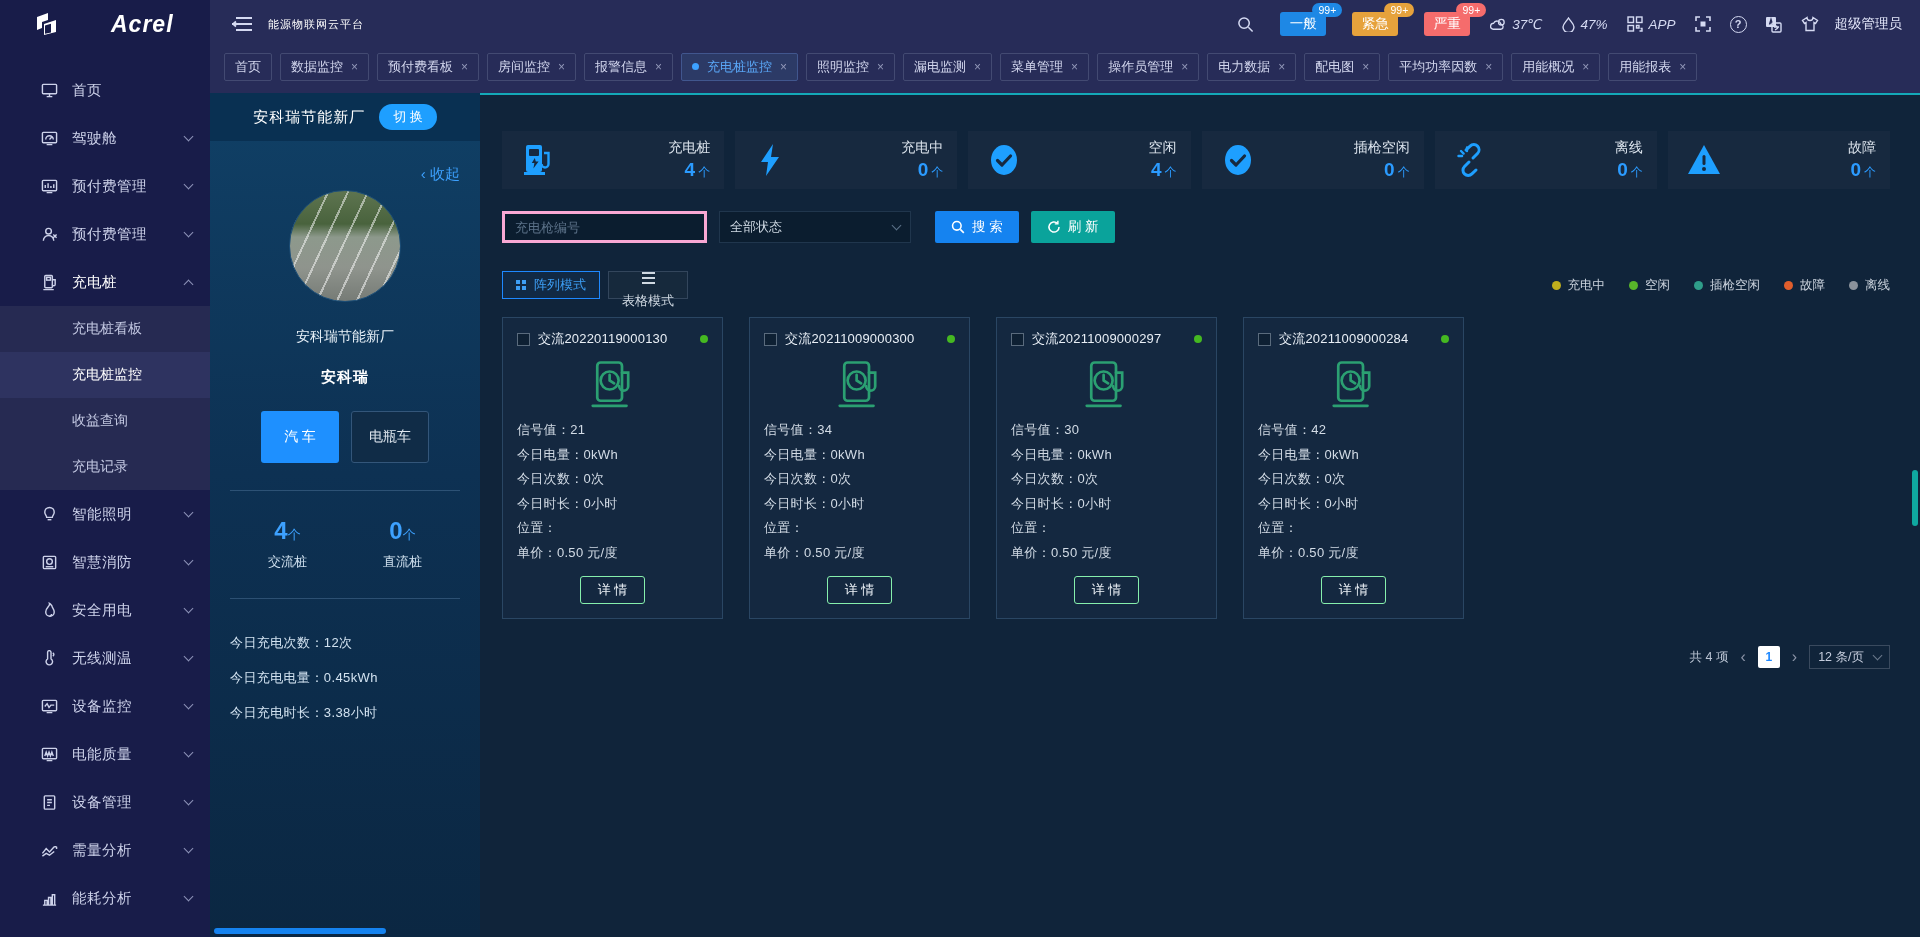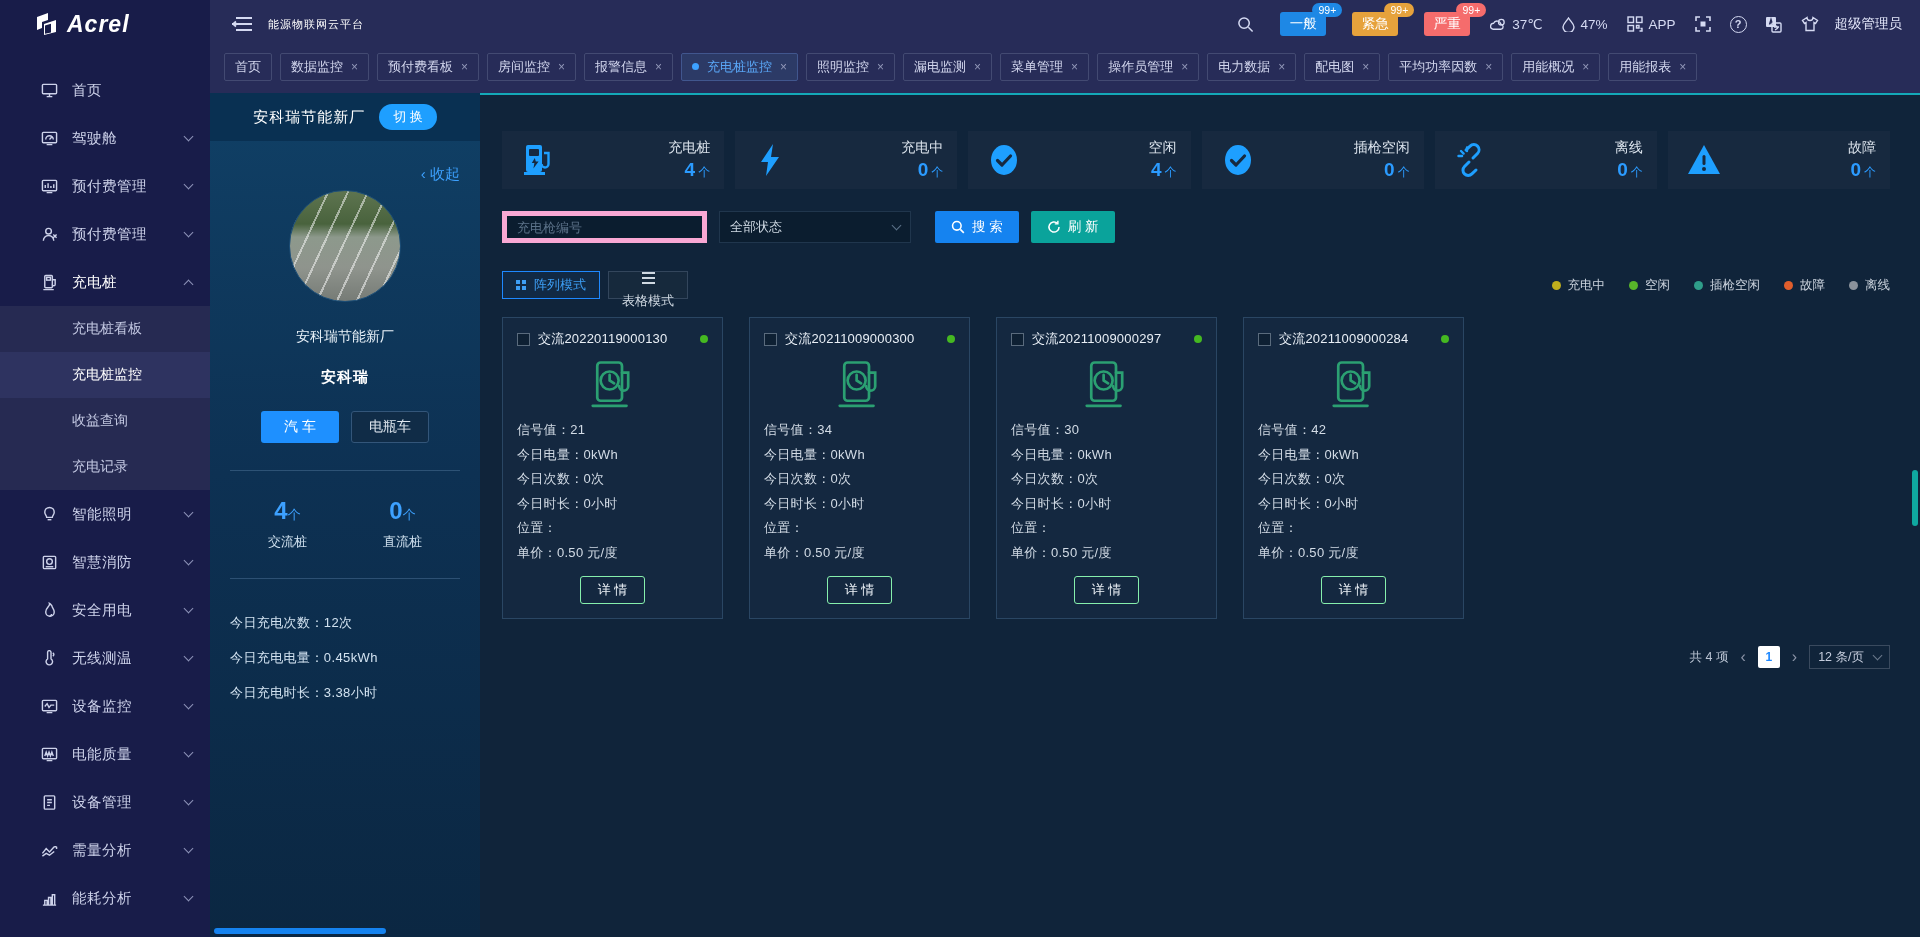--- a/index.html
+++ b/index.html
@@ -4,21 +4,21 @@
 <style>
   * { margin:0; padding:0; box-sizing:border-box; }
   html,body { width:1920px; height:937px; overflow:hidden; background:#0d1f33;
     font-family:"Liberation Sans","DejaVu Sans",sans-serif; }
   .app { display:flex; width:1920px; height:937px; }
 
   
   .sidebar { width:210px; height:937px; background:#181c49; flex:none; color:#c9cee6; overflow:hidden; }
   .logo { height:48px; display:flex; align-items:center; padding-left:34px; gap:7px; }
   .logo-mark { width:26px; height:24px; }
-  .logo-text { color:#fff; font-size:23px; font-weight:bold; font-style:italic; letter-spacing:1px; }
+  .logo-text { color:#fff; font-size:23px; font-weight:bold; font-style:italic; letter-spacing:1px;margin-left:44px; }
   .menu { padding-top:18px; }
   .mi { height:48px; display:flex; align-items:center; padding:0 18px 0 40px; cursor:pointer; font-size:14.5px; color:#cdd2ea; }
   .mi .mico { width:18px; height:18px; margin-right:14px; display:flex; align-items:center; justify-content:center; color:#cdd2ea; flex:none; }
   .mi .milabel { flex:1; letter-spacing:.5px; }
   .mi.active { color:#ffffff; }
   .chev { width:7px; height:7px; border-right:1.5px solid #8d93b8; border-bottom:1.5px solid #8d93b8; transform:rotate(45deg); margin-top:-3px; }
   .chev.up { transform:rotate(-135deg); margin-top:4px; }
   .submenu { background:#262a52; }
   .smi { height:46px; display:flex; align-items:center; padding-left:72px; font-size:14px; color:#c3c8e2; cursor:pointer; }
   .smi.active { color:#ffffff; background:#2e3360; }
@@ -26,21 +26,21 @@
   
   .rightcol { flex:1; display:flex; flex-direction:column; height:937px; min-width:0; }
   .topbar { height:48px; background:#272c58; display:flex; align-items:center; padding:0 18px 0 22px; color:#d5daf2; flex:none; }
   .burger { width:20px; height:16px; margin-right:16px; }
   .apptitle { color:#ffffff; font-size:11px; font-weight:normal; letter-spacing:1px; flex:none; }
   .tspacer { flex:1; }
   .hicon { width:18px; height:18px; margin-left:18px; display:inline-flex; align-items:center; justify-content:center; color:#d5daf2; flex:none; }
   .alarm-chip { position:relative; margin-left:26px; flex:none; }
   .alarm-btn { display:inline-block; min-width:46px; text-align:center; padding:3px 9px; border-radius:3px; color:#fff; font-size:13.5px; }
   .alarm-badge { position:absolute; top:-9px; right:-16px; background:#1ea0ff; color:#fff; font-size:10.5px; padding:1px 6px; border-radius:9px; }
-  .hmetric { display:flex; align-items:center; gap:5px; margin-left:20px; font-size:13.5px; flex:none; }
+  .hmetric { display:flex; align-items:center; gap:5px; margin-left:20px; font-size:13.5px; flex:none;font-style:italic; }
   .husername { margin-left:16px; font-size:13.5px; color:#e3e7fa; flex:none; }
 
   
   .tabbar { height:45px; background:#272c58; display:flex; align-items:center; gap:8px; padding:0 10px 8px 14px; flex:none; overflow:hidden; }
   .tab { display:flex; align-items:center; gap:8px; border:1px solid #434a72; border-radius:2px; padding:4px 10px; font-size:13px; color:#d3d7ee; cursor:pointer; background:transparent; flex:none; }
   .tab .tab-close { color:#9298b9; font-size:12px; }
   .tab.active { background:#2c3a66; border-color:#41568e; color:#5aa7f7; }
   .tab .tdot { width:7px; height:7px; border-radius:50%; background:#3da1ff; }
 
   
@@ -54,21 +54,21 @@
   .sp-body { flex:1; padding:0 20px; }
   .sp-collapse { text-align:right; margin-top:24px; color:#3da1ff; font-size:15px; cursor:pointer; }
   .sp-photo { width:112px; height:112px; border-radius:50%; margin:6px auto 0;
       background:
         repeating-linear-gradient(115deg, rgba(255,255,255,0) 0 16px, rgba(255,255,255,.5) 16px 18px) ,
         linear-gradient(180deg,#5e7450 0%,#49633d 30%,#8d998c 42%,#8f948d 70%,#767b76 100%);
       border:1px solid #1d4f78; }
   .sp-name { text-align:center; color:#e8f1f8; font-size:14px; margin-top:26px; }
   .sp-operator { text-align:center; color:#ffffff; font-size:15px; font-weight:bold; margin-top:22px; letter-spacing:1px; }
   .sp-vehbtns { display:flex; justify-content:center; gap:12px; margin-top:24px; }
-  .vbtn { width:78px; height:32px; display:flex; align-items:center; justify-content:center; font-size:14px; border-radius:3px; cursor:pointer; }
+  .vbtn { width:78px; height:52px; display:flex; align-items:center; justify-content:center; font-size:14px; border-radius:3px; cursor:pointer;font-family:Liberation Serif, serif; }
   .vbtn.active { background:#1e90ff; color:#fff; }
   .vbtn.ghost { background:#102c47; border:1px solid #33567a; color:#dfe7ef; }
   .sp-hr { border:none; border-top:1px solid rgba(130,170,210,.28); margin-top:27px; }
   .sp-stats { display:flex; justify-content:space-around; margin-top:26px; }
   .sp-stat { text-align:center; }
   .sp-stat-val { color:#3da1ff; font-size:24px; font-weight:bold; }
   .sp-stat-val small { font-size:13px; font-weight:normal; }
   .sp-stat-label { color:#cfe0ee; font-size:13px; margin-top:8px; }
   .sp-daily { margin-top:26px; }
   .sp-daily-line { color:#d2e2f0; font-size:13px; line-height:35px; letter-spacing:.4px; }
@@ -77,21 +77,21 @@
   .main { flex:1; min-width:0; background:#10243a; border-top:2px solid #14a9b8; padding:36px 30px 0 22px; position:relative; }
   .sumrow { display:flex; gap:11px; }
   .sumcard { flex:1; height:58px; background:#17293f; display:flex; align-items:center; padding:0 14px 0 18px; }
   .sumicon { width:36px; height:36px; flex:none; }
   .sumright { flex:1; text-align:right; }
   .sumlabel { color:#dbe3ec; font-size:14px; }
   .sumval { color:#2b9bff; font-size:19px; font-weight:bold; margin-top:2px; }
   .sumval small { font-size:12px; font-weight:normal; margin-left:3px; }
 
   .filterrow { display:flex; align-items:center; margin-top:22px; gap:12px; }
-  .finput { width:205px; height:32px; background:#0b1d2f; border:5px solid #f9a8d4; color:#cfd9e3; font-size:13px; padding:0 10px; }
+  .finput { width:205px; height:32px; background:#0b1d2f; border:3px solid #f9a8d4; color:#cfd9e3; font-size:13px; padding:0 10px; }
   .finput::placeholder { color:#5c7289; }
   .fselect { width:192px; height:32px; background:#0b1d2f; border:1px solid #20364d; color:#cfd9e3; font-size:13px; padding:0 10px; display:flex; align-items:center; justify-content:space-between; cursor:pointer; }
   .fbtn { height:32px; padding:0 16px; display:flex; align-items:center; gap:7px; color:#fff; font-size:13.5px; border-radius:2px; cursor:pointer; border:none; }
   .fbtn.search { background:#1583f0; margin-left:12px; }
   .fbtn.refresh { background:#0aa39b; }
 
   .moderow { display:flex; align-items:center; margin-top:28px; }
   .modebtn { height:28px; padding:0 13px; display:flex; align-items:center; gap:8px; font-size:13px; cursor:pointer; }
   .modebtn.active { border:1px solid #1e88ff; color:#3d9ef5; background:rgba(30,136,255,.05); }
   .modebtn.plain { border:1px solid #33465c; background:#16293c; color:#d0d9e2; margin-left:8px;flex-direction:column; }

